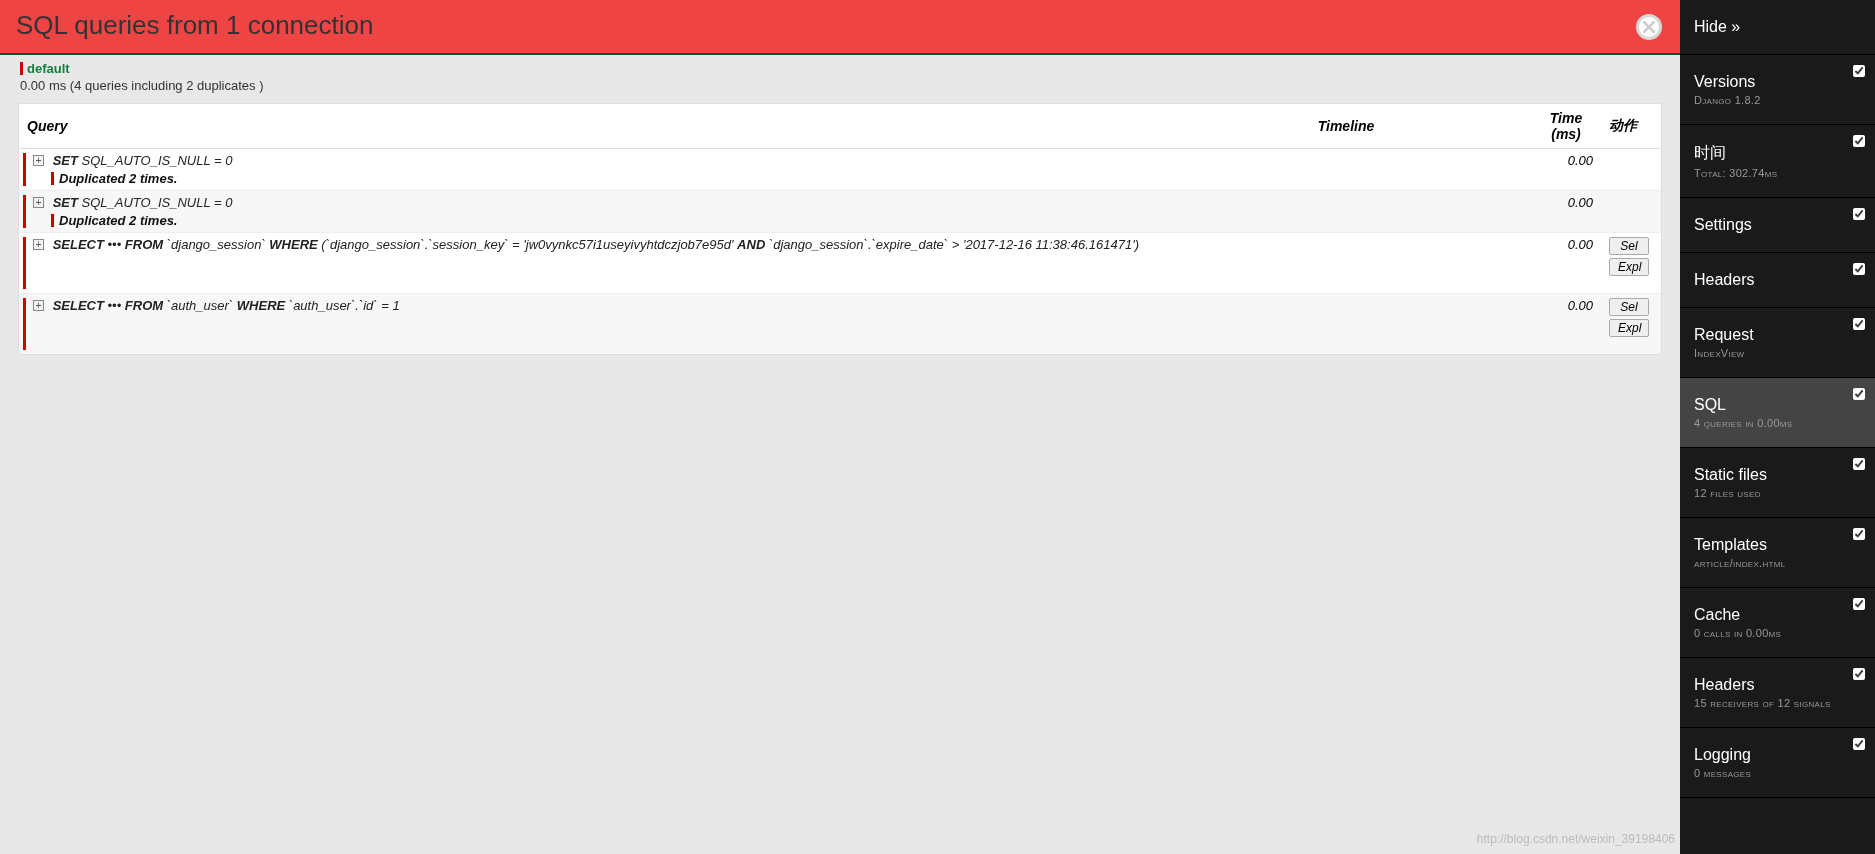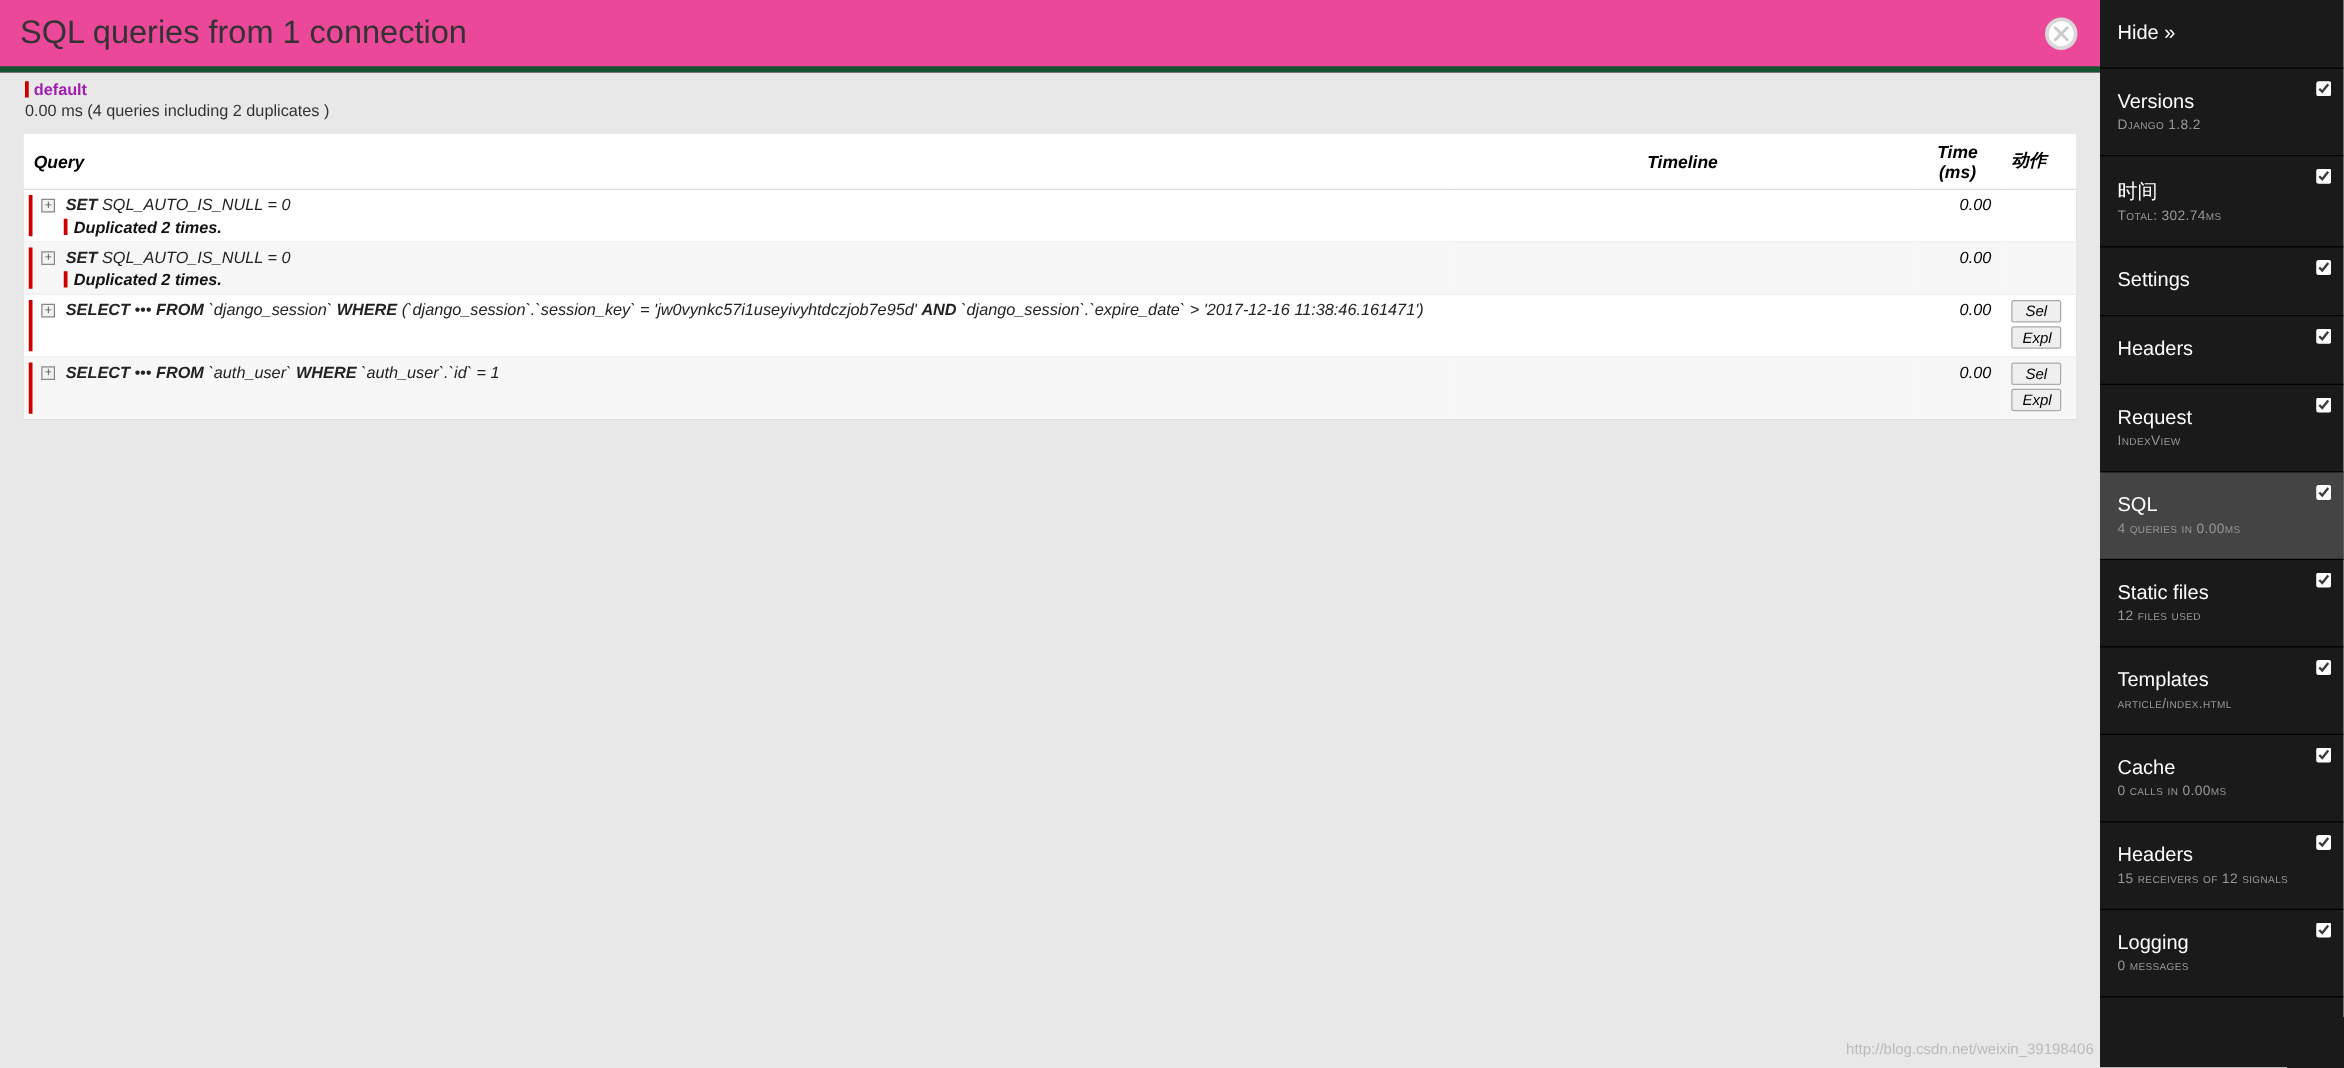--- a/index.html
+++ b/index.html
@@ -1,26 +1,26 @@
 <!DOCTYPE html>
 <html><head>
 <meta charset="utf-8">
 <style>
 * { box-sizing: border-box; margin: 0; padding: 0; }
 body { font-family: "Segoe UI", Arial, sans-serif; font-size: 14px; background: #e8e8e8; color: #000; height: 854px; width: 1875px; overflow: hidden; position: relative; }
 
 .main { margin-right: 195px; padding: 0; }
 
-.hdr { background: #ec4899; border-bottom: 5px solid #14532d; padding: 10px 16px 12px; position: relative; }
+.hdr { background: #ef4444; border-bottom: 2px solid #14532d; padding: 10px 16px 12px; position: relative; }
 .hdr h2 { font-size: 26px; font-weight: 400; color: #333; }
 .close { position: absolute; right: 18px; top: 50%; transform: translateY(-50%); width: 26px; height: 26px; border: 3px solid #d8d8d8; border-radius: 50%; background: #fff; display: flex; align-items: center; justify-content: center; cursor: pointer; }
 .close svg { width: 12px; height: 12px; }
 
 .conn { padding: 6px 20px 10px; }
-.conn-name { font-weight: 700; font-size: 13px; color: #a21caf; position: relative; padding-left: 7px; }
+.conn-name { font-weight: 700; font-size: 13px; color: #15803d; position: relative; padding-left: 7px; }
 .conn-name::before { content: ""; position: absolute; left: 0; top: 1px; bottom: 1px; width: 3px; background: #c00; }
 .conn-sub { font-size: 13px; color: #333; margin-top: 2px; padding-left: 0; }
 
 .tbl-wrap { margin: 0 18px; background: #fff; border: 1px solid #ddd; font-style: italic; }
 table { width: 100%; border-collapse: collapse; }
 thead th { text-align: left; font-size: 14px; font-weight: 700; padding: 6px 8px; border-bottom: 1px solid #ddd; background: #fff; }
 th.q { width: auto; }
 th.tl { width: 370px; text-align: center; }
 th.tm { width: 70px; text-align: center; }
 th.ac { width: 60px; }
@@ -32,21 +32,21 @@
 td.qcell { position: relative; padding-left: 14px; }
 .bar { position: absolute; left: 4px; top: 4px; bottom: 4px; width: 3px; background: #c00; }
 .exp { display: inline-block; width: 11px; height: 11px; border: 1px solid #888; background: #f3f3f3; text-align: center; line-height: 9px; font-size: 10px; color: #555; margin-right: 5px; vertical-align: 1px; cursor: pointer; }
 .sql { color: #222; }
 .sql b { font-weight: 700; }
 .dup { display: block; margin: 3px 0 0 18px; font-weight: 700; font-size: 13px; color: #111; position: relative; padding-left: 8px; }
 .dup::before { content: ""; position: absolute; left: 0; top: 1px; bottom: 1px; width: 3px; background: #c00; }
 td.tm { text-align: right; }
 td.ac { text-align: left; }
 .btn { display: block; margin-bottom: 3px; padding: 1px 8px; font-size: 12px; background: #efefef; border: 1px solid #aaa; border-radius: 2px; cursor: pointer; width: 40px; text-align: center; }
-.btn:last-child { margin-bottom: 2px; }
+.btn:last-child { margin-bottom: 13px; }
 
 .sidebar { position: absolute; right: 0; top: 0; width: 195px; height: 100%; background: #1a1a1a; color: #fff; font-size: 14px; overflow-y: auto; }
 .sb-item { padding: 18px 14px; border-bottom: 1px solid #000; position: relative; cursor: pointer; }
 .sb-item.active { background: #444; }
 .sb-item.active::before { content: ""; position: absolute; left: -8px; top: 50%; transform: translateY(-50%); border: 8px solid transparent; border-right-color: #444; }
 .sb-title { font-size: 16px; color: #fff; }
 .sb-sub { font-size: 11px; color: #999; margin-top: 3px; font-variant: small-caps; letter-spacing: 0.3px; }
 .chk { position: absolute; right: 10px; top: 10px; width: 12px; height: 12px; accent-color: #fff; }
 
 .wm { position: absolute; right: 200px; bottom: 8px; color: #bbb; font-family: Liberation Sans, sans-serif; font-size: 12px; pointer-events: none; }

